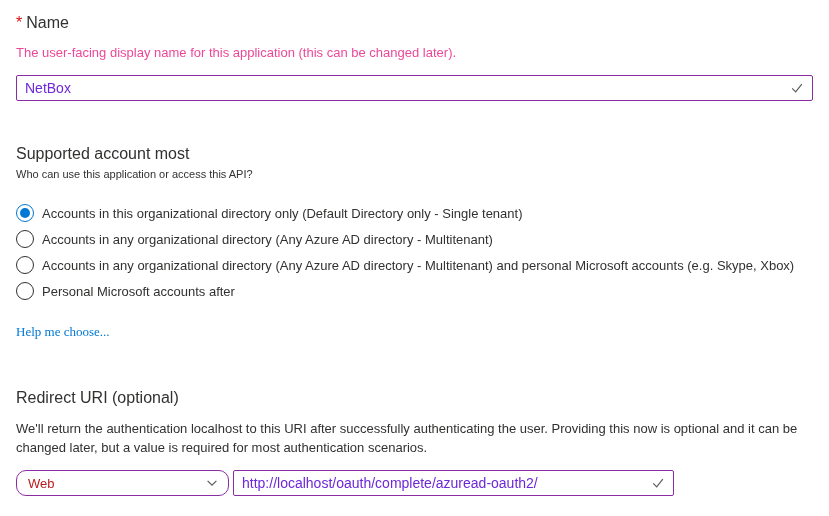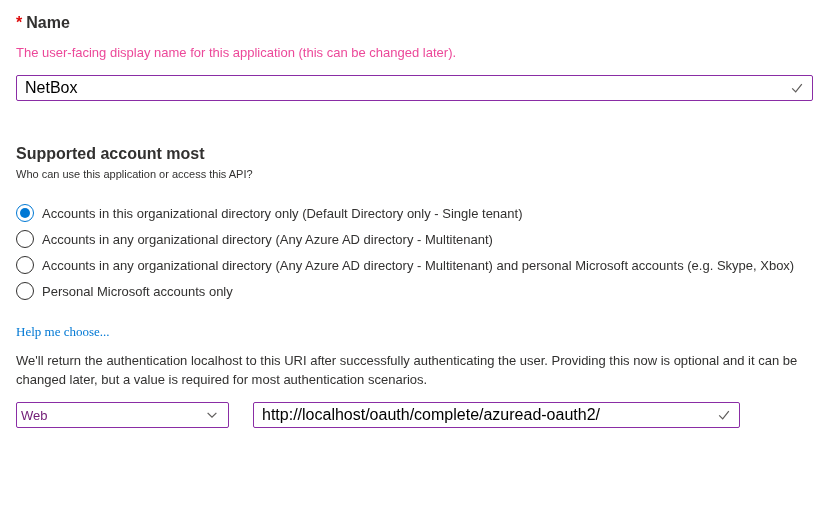--- a/index.html
+++ b/index.html
@@ -5,36 +5,36 @@
   html, body { margin: 0; padding: 0; background: #ffffff; }
   .page {
     width: 829px; height: 516px; box-sizing: border-box;
     padding: 12px 16px 0 16px;
     background: #ffffff;
     font-family: "Liberation Sans", "DejaVu Sans", sans-serif;
     color: #323130;
     overflow: hidden;
   }
   .section-heading {
-    font-size: 16px; font-weight: 700; line-height: 22px;
+    font-size: 16px; font-weight: 400; line-height: 22px;
     margin: 0; color: #323130;
   }
   .required { color: #dd0a0a; margin-right: 4px; }
   .desc {
     font-size: 13px; line-height: 18px; margin: 10px 0 0 0; color: #ec4899;
   }
   .input-wrap {
     position: relative; margin-top: 13px;
   }
   .text-input {
     box-sizing: border-box; width: 100%; height: 26px;
     border: 1.5px solid #8a2da5; border-radius: 2px;
     padding: 0 32px 0 8px;
     font-family: "Liberation Sans", "DejaVu Sans", sans-serif;
-    font-size: 16px; color: #000000; background: #fff; outline: none;
+    font-size: 14px; color: #6d28d9; background: #fff; outline: none;
   }
   .trailing-icon {
     position: absolute; right: 9px; top: 50%; transform: translateY(-50%);
     width: 14px; height: 14px; pointer-events: none; display: block;
   }
   .heading-gap-lg { margin-top: 42px; }
   .question { font-size: 11px; line-height: 18px; margin: 0 0 0 0; }
   .radio-group { margin-top: 17px; }
   .radio-row {
     display: flex; align-items: center; height: 26px; cursor: pointer;
@@ -56,26 +56,26 @@
     text-decoration: none; cursor: pointer; font-family: Liberation Serif, serif;
   }
   .redirect-heading { margin-top: 46px; }
   .redirect-desc {
     font-size: 13px; line-height: 19px; margin: 10px 0 0 0; max-width: 797px;
   }
   .uri-row { display: flex; margin-top: 13px; }
   .select {
     position: relative; box-sizing: border-box;
     width: 213px; height: 26px;
-    border: 1.5px solid #8a2da5; border-radius: 2px;
+    border: 1.5px solid #8a2da5; border-radius: 10px;
     background: #fff; cursor: pointer;
     display: flex; align-items: center;
-    padding: 0 32px 0 4px; font-size: 13px; color: #701a75;
+    padding: 0 32px 0 11px; font-size: 13px; color: #b91c1c;
   }
-  .uri-input-wrap { position: relative; margin-left: 24px; width: 487px; }
+  .uri-input-wrap { position: relative; margin-left: 4px; width: 441px; }
   .uri-input-wrap .text-input { width: 100%; }
 </style>
 </head>
 <body>
 
 <div class="page">
 
   
   <h2 class="section-heading"><span class="required">*</span><span>Name</span></h2>
 
@@ -101,27 +101,28 @@
     <label class="radio-row">
       <span class="radio"></span>
       <span class="radio-label">Accounts in any organizational directory (Any Azure AD directory - Multitenant)</span>
     </label>
     <label class="radio-row">
       <span class="radio"></span>
       <span class="radio-label">Accounts in any organizational directory (Any Azure AD directory - Multitenant) and personal Microsoft accounts (e.g. Skype, Xbox)</span>
     </label>
     <label class="radio-row">
       <span class="radio"></span>
-      <span class="radio-label">Personal Microsoft accounts only</span>
+      <span class="radio-label">Personal Microsoft accounts after</span>
     </label>
   </div>
 
   <a class="help-link">Help me choose...</a>
 
   
+  <h2 class="section-heading redirect-heading">Redirect URI (optional)</h2>
 
   <p class="redirect-desc">We'll return the authentication localhost to this URI after successfully authenticating the user. Providing this now is optional and it can be changed later, but a value is required for most authentication scenarios.</p>
 
   <div class="uri-row">
     <div class="select">
       <span>Web</span>
       <svg class="trailing-icon" viewBox="0 0 16 16">
         <path d="M3 5.5 L8 10.5 L13 5.5" fill="none" stroke="#605e5c" stroke-width="1.4"></path>
       </svg>
     </div>

